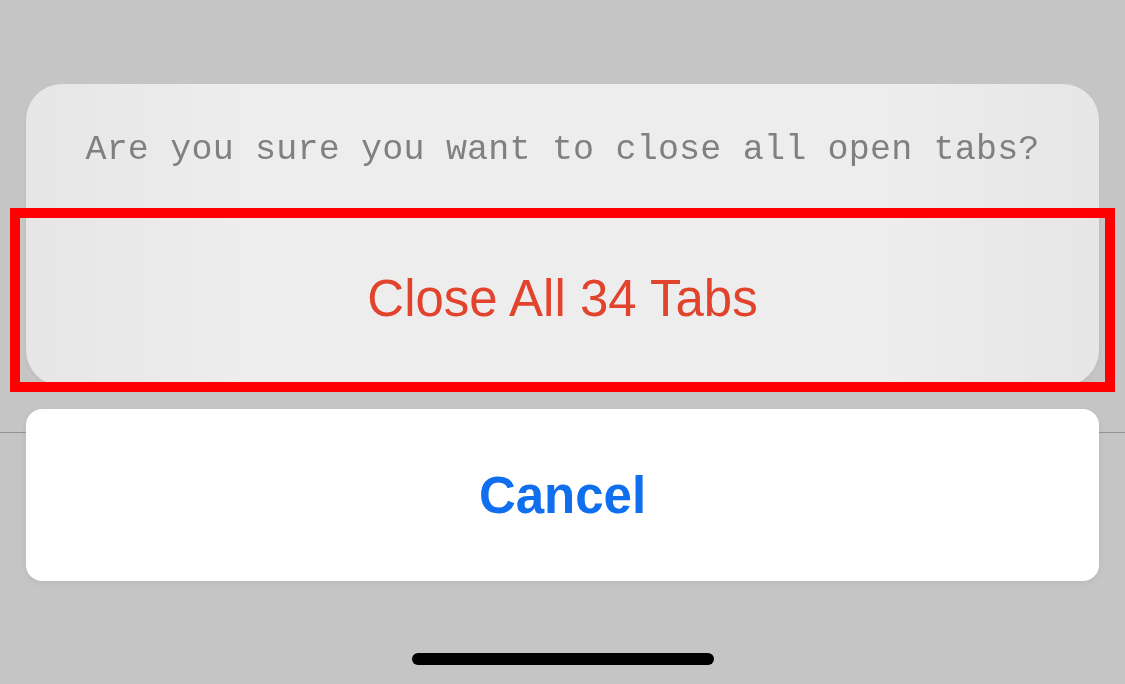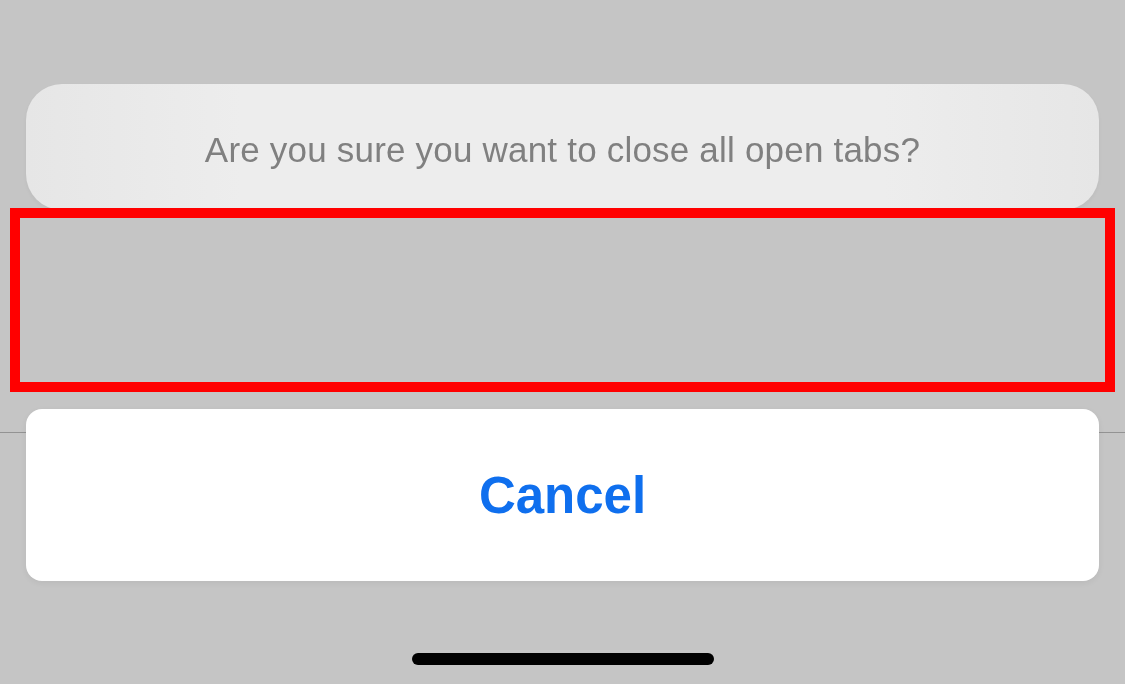--- a/index.html
+++ b/index.html
@@ -32,20 +32,21 @@
       box-shadow: 0 2px 4px rgba(0,0,0,0.04);
     }
     
     .prompt {
       text-align: center;
       color: #808080;
       font-size: 35px;
       font-weight: 400;
       padding: 46px 20px 40px 20px;
       letter-spacing: 0.2px;
+      font-family: Liberation Mono, monospace;
     }
     
     .action-btn {
       display: flex;
       align-items: center;
       justify-content: center;
       height: 176px;
       text-align: center;
       font-size: 51px;
       font-weight: 400;
@@ -106,20 +107,23 @@
       background: #000000;
     }
   </style>
 </head>
 <body>
 
 <div class="separator-line"></div>
 
 <div class="sheet-group">
   <div class="prompt">Are you sure you want to close all open tabs?</div>
+  <div class="action-btn destructive">
+    <span>Close All 34 Tabs</span>
+  </div>
 </div>
 
 <div class="cancel-sheet">
   <span>Cancel</span>
 </div>
 
 <div class="highlight-box"></div>
 
 <div class="home-indicator"></div>
 

